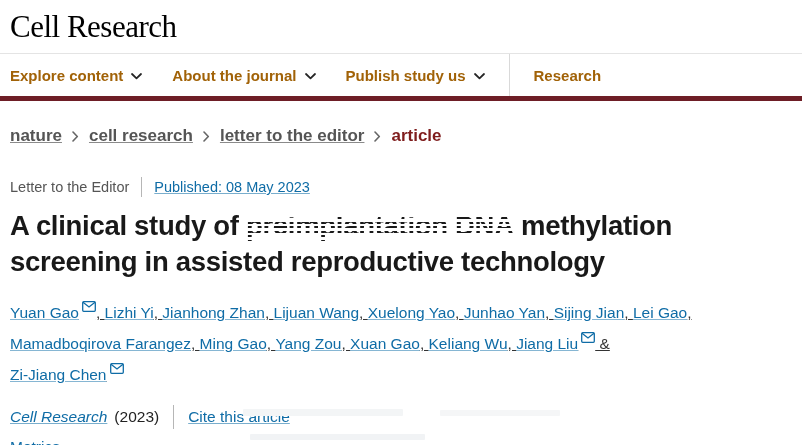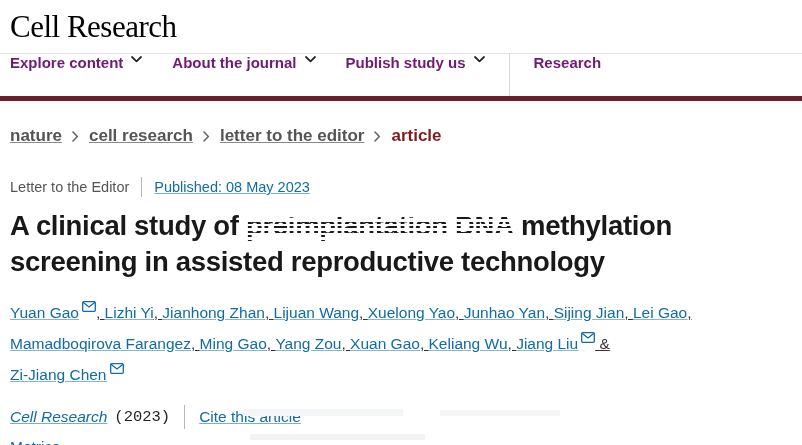--- a/index.html
+++ b/index.html
@@ -19,22 +19,22 @@
   
   .header{padding:7px 0 6px 10px;border-bottom:1px solid #e4e4e4;}
   .logo{
     font-family:"Liberation Serif","DejaVu Serif",serif;
     font-size:31px;letter-spacing:-0.5px;color:#000;line-height:40px;
     display:inline-block;cursor:pointer;
   }
   
   .nav{display:flex;align-items:center;height:42px;padding-left:10px;}
   .nav-item{
-    display:flex;gap:8px;height:100%;
-    font-size:15px;font-weight:700;color:#701a75;margin-right:30px;cursor:pointer;
+    display:flex;align-items:center;gap:8px;height:100%;
+    font-size:15px;font-weight:700;color:#a16207;margin-right:30px;cursor:pointer;
     background:none;border:none;padding:0;font-family:inherit;
   }
   .nav-item .chev{display:flex;color:#252525;margin-top:2px;}
   .nav-divider{width:1px;align-self:stretch;background:#d9d9d9;margin:0 24px 0 -6px;}
   .brand-bar{height:5px;background:var(--maroon);}
   
   .breadcrumb{display:flex;align-items:center;margin:25px 0 0 10px;font-size:17px;color:var(--gray_text);font-weight:bold;}
   .crumb{color:var(--gray_text);text-decoration:underline;text-decoration-color:#8a8a8a;cursor:pointer;}
   .crumb-sep{display:flex;margin:1px 10px 0 10px;}
   .crumb-current{color:#7f1d1d;text-decoration:none;cursor:default;}
@@ -56,21 +56,21 @@
   }
   
   .authors{margin:17px 10px 0 10px;max-width:692px;font-size:15.5px;line-height:31px;color:#333;text-decoration:underline;}
   .author{white-space:nowrap;}
   .author-link{color:var(--blue);text-decoration:underline;text-decoration-color:#86b6d3;cursor:pointer;}
   .env{color:var(--blue);position:relative;top:-6px;margin-left:3px;cursor:pointer;}
   .sep{color:#333;}
   
   .journal-row{display:flex;align-items:center;margin:15px 0 0 10px;font-size:15.5px;}
   .journal-name{font-style:italic;}
-  .journal-year{color:#222;margin-left:7px;font-family:Liberation Mono, monospace;}
+  .journal-year{color:#222;margin-left:7px;}
   .journal-row .v-divider{height:24px;margin:0 14px;}
   
   .metrics-row{margin:9px 0 0 10px;font-size:15.5px;}
   
   .ghost{position:absolute;background:#f0f2f4;border-radius:1px;}
   .g1{left:243px;top:409px;width:160px;height:7px;background:#f3f5f6;}
   .g2{left:250px;top:434px;width:175px;height:6px;background:#f1f3f5;}
   .g3{left:440px;top:410px;width:120px;height:6px;background:#f5f6f7;}
 </style>
 </head>

